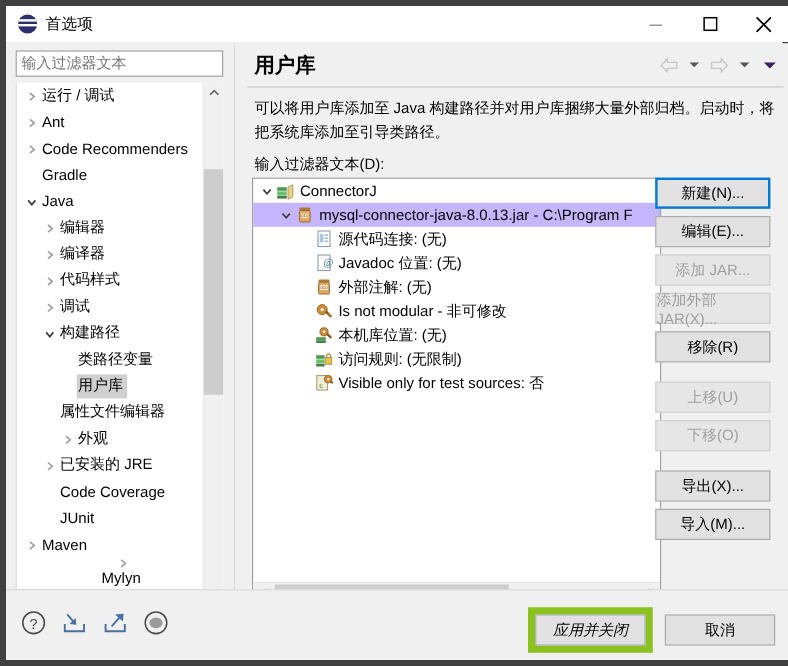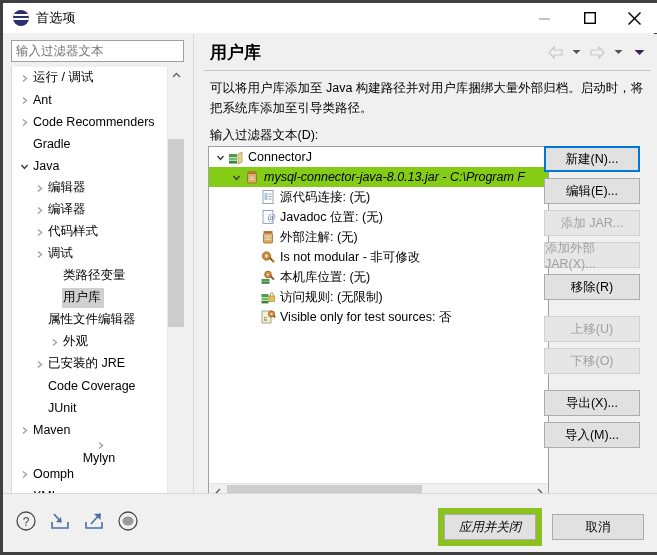--- a/index.html
+++ b/index.html
@@ -9,21 +9,21 @@
     overflow: hidden;
     font-family: "Liberation Sans", "DejaVu Sans", sans-serif;
     font-size: 12px;
     color: #000;
     background: #fff;
   }
   #window {
     position: relative;
     width: 657px; height: 555px;
     background: #f0f0f0;
-    border: 3px solid #404040;
+    border: 5px solid #404040;
   }
 
   
   #titlebar {
     position: absolute; left: 0; top: 0;
     width: 655px; height: 30px;
     background: #ffffff;
     display: flex; align-items: center;
   }
   #title-icon {
@@ -152,21 +152,21 @@
     overflow: hidden;
   }
   .ltnode {
     height: 20px;
     display: flex; align-items: center;
     white-space: nowrap;
     font-size: 12.5px;
   }
   .ltnode .ltwisty { width: 15px; flex:none; display:flex; align-items:center; justify-content:center; }
   .icon16 { width:16px; height:16px; flex:none; margin-right:4px; display:block; }
-  .ltnode.sel { background: #84cc16; font-style: italic; }
+  .ltnode.sel { background: #c4b5fd; }
 
   
   #lib-hscroll {
     position: absolute; left: 0; bottom: 0;
     width: 339px; height: 17px;
     background: #f0f0f0;
     border-top: 1px solid #e4e4e4;
   }
   .hb-arrow {
     position:absolute; top:0; width:17px; height:17px;
@@ -315,20 +315,28 @@
             </span>
             <span class="tlabel">代码样式</span>
           </div>
           <div class="tnode" style="padding-left: 19px;">
             <span class="twisty">
               <svg width="9" height="9" viewBox="0 0 9 9">
                 <path d="M3 1.5 L6.5 4.5 L3 7.5" fill="none" stroke="#a0a0a0" stroke-width="1.4"></path>
               </svg>
             </span>
             <span class="tlabel">调试</span>
+          </div>
+          <div class="tnode" style="padding-left: 19px;">
+            <span class="twisty">
+              <svg width="9" height="9" viewBox="0 0 9 9">
+                <path d="M1.5 3 L4.5 6.5 L7.5 3" fill="none" stroke="#3a3a3a" stroke-width="1.4"></path>
+              </svg>
+            </span>
+            <span class="tlabel">构建路径</span>
           </div>
           <div class="tnode" style="padding-left: 34px;">
             <span class="twisty"></span>
             <span class="tlabel">类路径变量</span>
           </div>
           <div class="tnode sel" style="padding-left: 34px;">
             <span class="twisty"></span>
             <span class="tlabel">用户库</span>
           </div>
           <div class="tnode" style="padding-left: 19px;">

